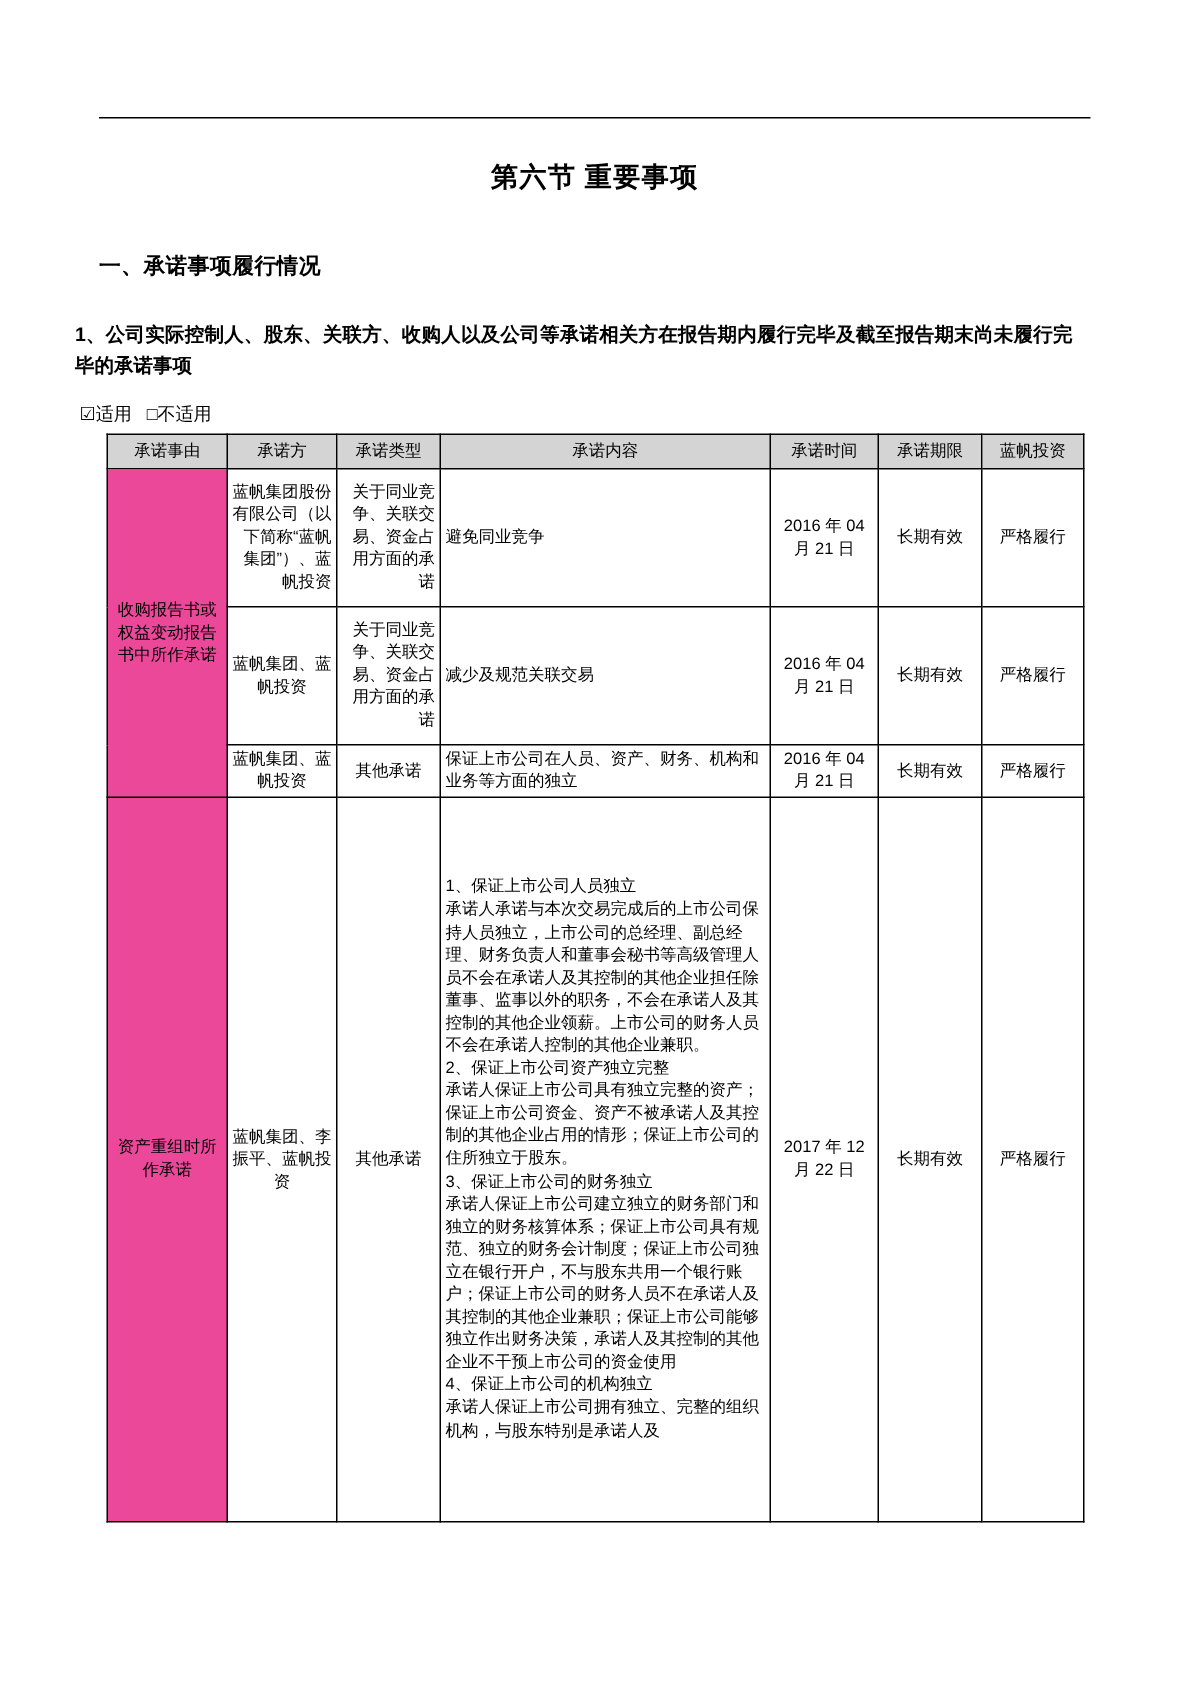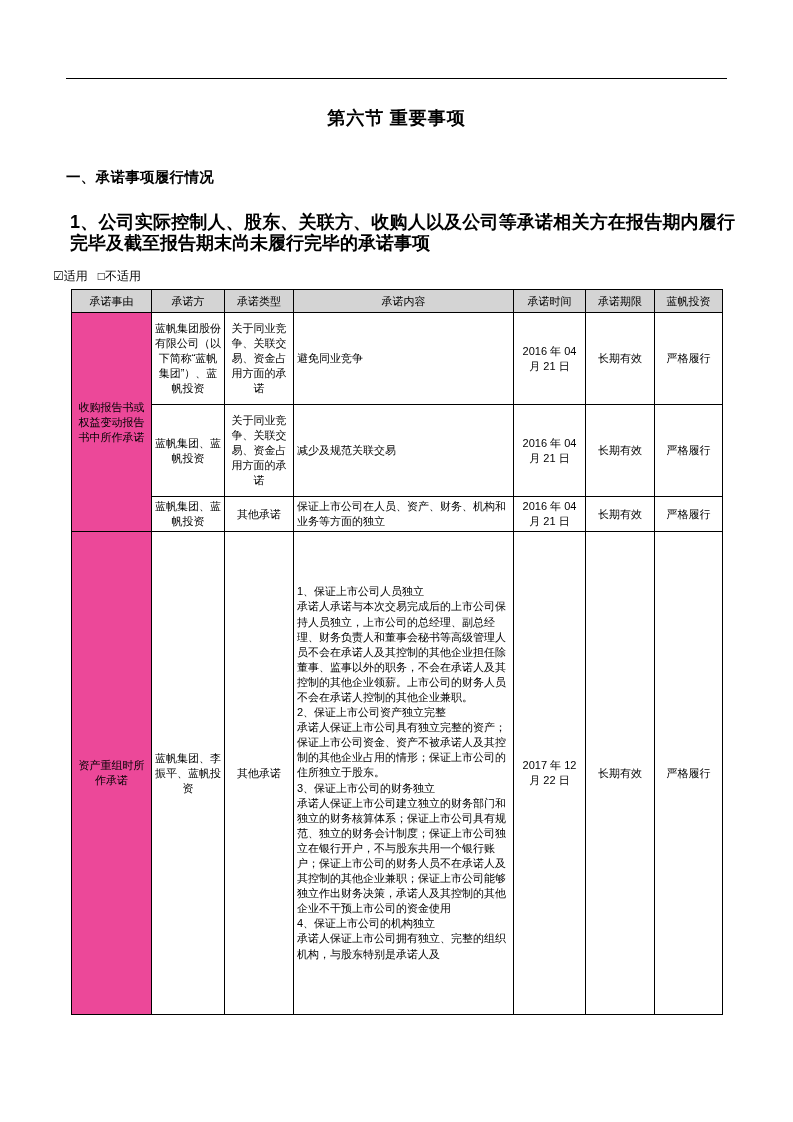--- a/index.html
+++ b/index.html
@@ -59,24 +59,24 @@
   .heading-1 {
     position: absolute;
     left: 66px;
     top: 168px;
     font-size: 14.5px;
     font-weight: bold;
     letter-spacing: 0.3px;
   }
   .heading-2 {
     position: absolute;
-    left: 70px;
+    left: 50px;
     top: 212px;
     width: 665px;
-    font-size: 18px;
+    font-size: 13px;
     font-weight: bold;
     line-height: 21px;
     text-align: justify;
     letter-spacing: 0px;
   }
 
   
   .applicability {
     position: absolute;
     left: 53px;
@@ -119,21 +119,21 @@
     font-weight: normal;
     height: 20px;
     padding: 1px 10px;
   }
   td.reason {
     background: #ec4899;
     text-align: center;
     vertical-align: middle;
   }
   td.party, td.type {
-    text-align: center;
+    text-align: right;
     vertical-align: middle;
   }
   td.ctr { text-align: center; vertical-align: middle; }
   td.content {
     text-align: left;
     vertical-align: middle;
   }
   td.content-long {
     text-align: left;
     vertical-align: top;

